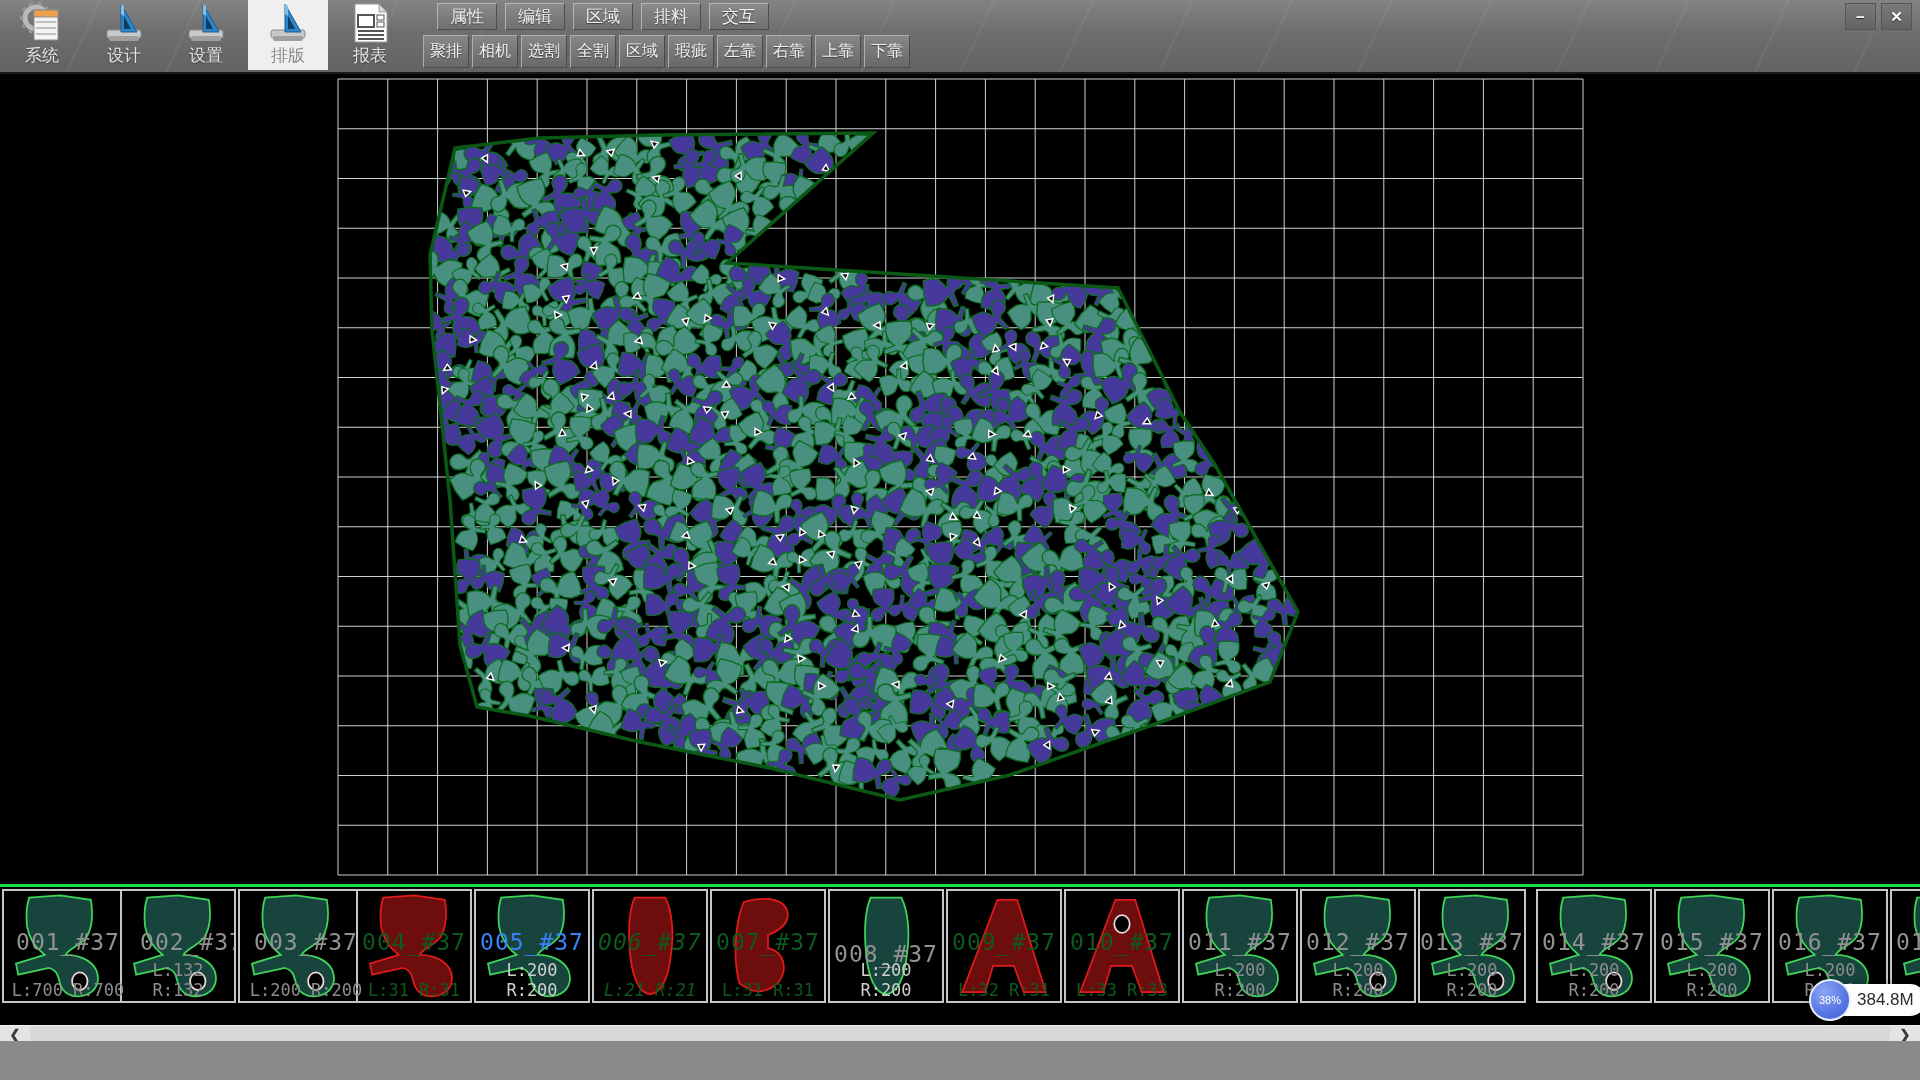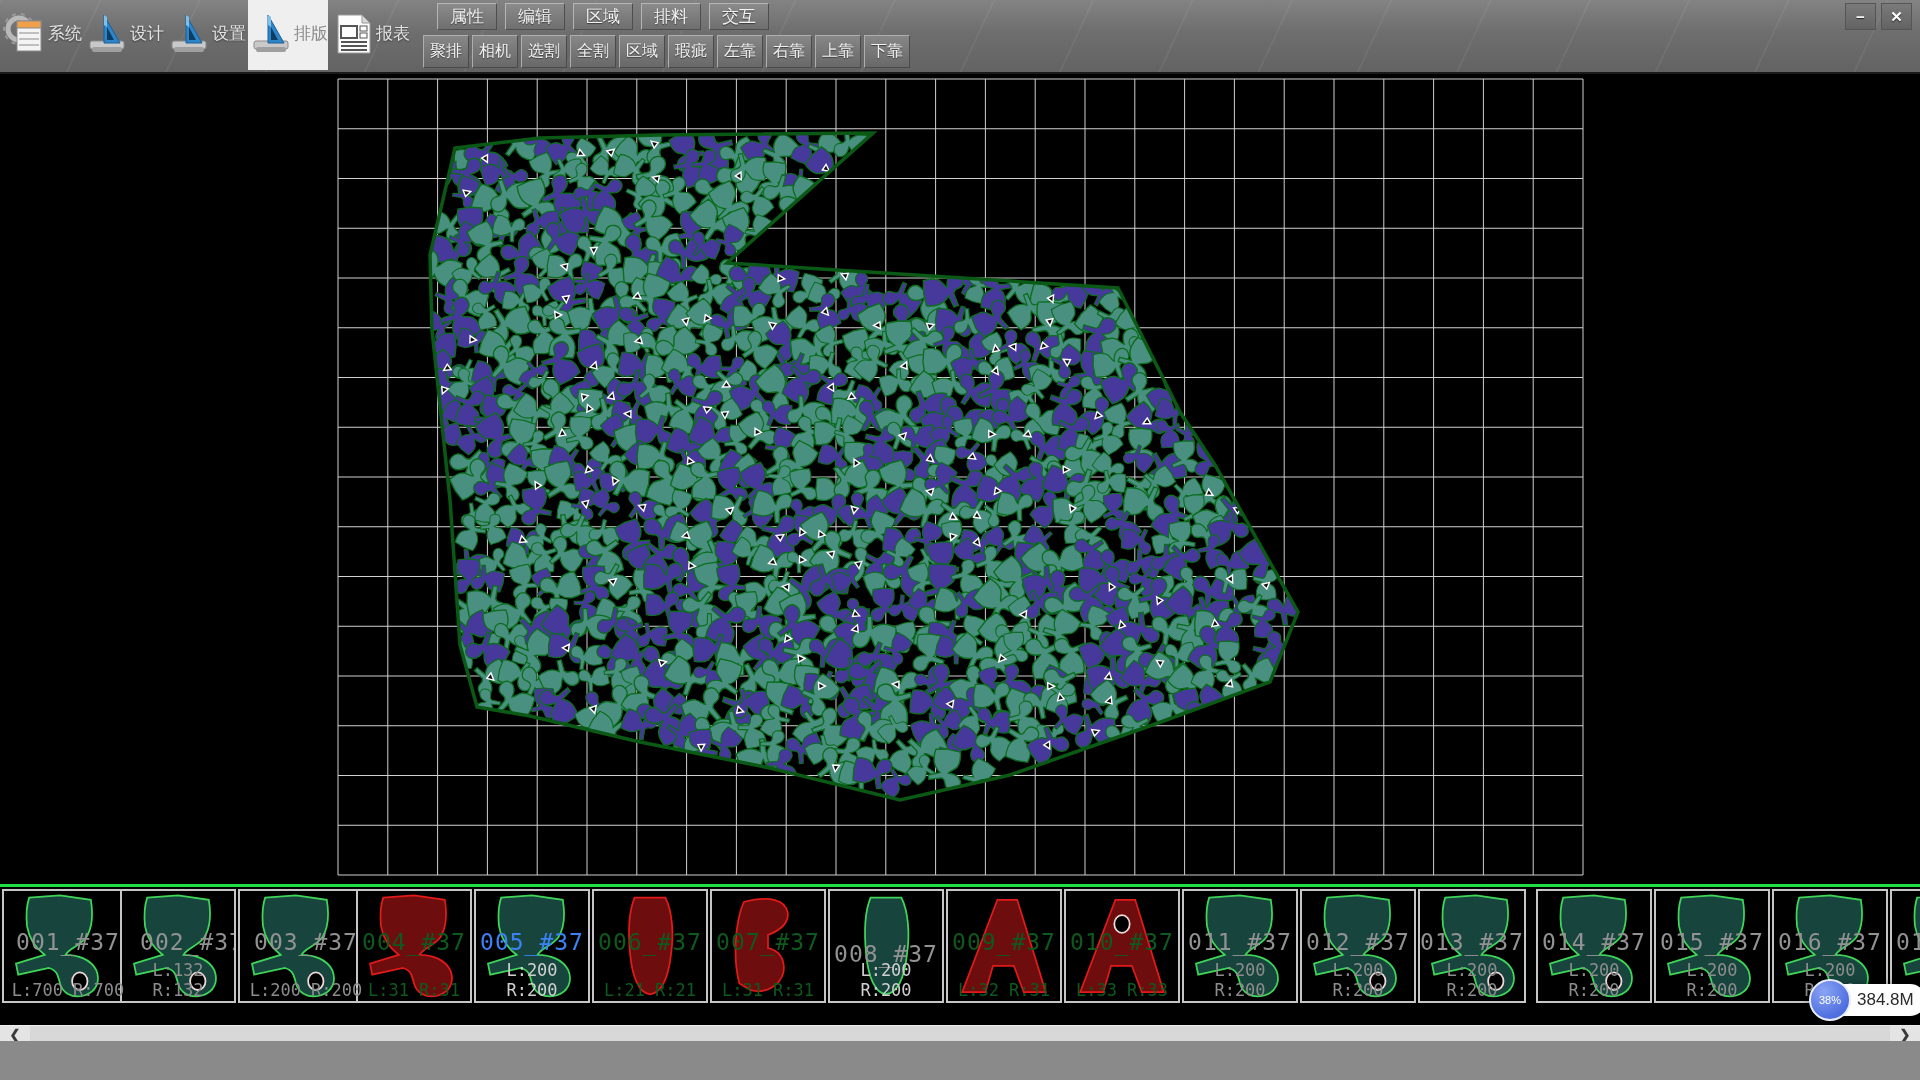--- a/index.html
+++ b/index.html
@@ -5,21 +5,21 @@
   html,body{margin:0;padding:0;background:#000;}
   #app{position:relative;width:1920px;height:1080px;overflow:hidden;background:#000;
        font-family:"Liberation Sans",sans-serif;-webkit-font-smoothing:antialiased;}
 
   
   #toolbar{position:absolute;left:0;top:0;width:1920px;height:72px;
     background:
       repeating-linear-gradient(115deg, rgba(255,255,255,0.05) 0 2px, transparent 2px 90px),
       linear-gradient(180deg,#838383,#6e6e6e 45%,#636363);
     border-bottom:2px solid #1a1a1a; z-index:30;}
-  .main-btn{position:absolute;top:0;width:80px;height:70px;display:flex;flex-direction:row;
+  .main-btn{position:absolute;top:0;width:80px;height:70px;display:flex;flex-direction:column;
     align-items:center;justify-content:flex-start;padding-bottom:2px;box-sizing:border-box;cursor:default;}
   .main-btn.active{background:#efefef;}
   .main-btn .mlabel{font-size:17px;color:#e3e3e3;text-shadow:0 1px 2px rgba(0,0,0,.45);line-height:20px;}
   .main-btn.active .mlabel{color:#8a8a8a;text-shadow:none;}
   .main-btn svg{display:block;}
 
   .tab-row{position:absolute;left:437px;top:3px;display:flex;gap:8px;}
   .tab-btn{width:60px;height:27px;display:flex;align-items:center;justify-content:center;
     background:linear-gradient(180deg,#8b8b8b,#6f6f6f);
     border:1px solid;border-color:#b5b5b5 #4e4e4e #4e4e4e #b5b5b5;
@@ -1078,21 +1078,21 @@
           <div class="clabel" style="color: rgb(14, 90, 30);">004_#37</div>
           <div class="clr" style="color: rgb(14, 90, 30);">L:31 R:31</div>
         </div>
         <div class="cell" style="left: 474px; width: 116px;">
           <svg width="112" height="110" viewBox="0 0 100 100" preserveAspectRatio="xMidYMid meet">
             <path d="M22,6 L50,4 L78,8 C80,20 80,32 74,42 C68,50 58,52 55,58 C66,58 78,62 83,72 C87,82 83,92 72,95 C60,98 52,92 50,84 C48,76 47,72 40,70 L12,76 L10,66 L36,58 C28,52 22,44 20,32 C19,22 20,12 22,6 Z" fill="#17453e" stroke="#3fd658" stroke-width="1.6"></path>
           </svg>
           <div class="clabel" style="color: #3b82f6;">005_#37</div>
           <div class="clr" style="color: rgb(207, 207, 207);">L:200 R:200</div>
         </div>
-        <div class="cell" style="left: 592px; width: 116px;">
+        <div class="cell" style="left: 592px; width: 116px; font-style: italic;">
           <svg width="112" height="110" viewBox="0 0 100 100" preserveAspectRatio="xMidYMid meet">
             <path d="M36,6 L64,6 C70,18 72,38 69,58 C67,76 62,92 50,94 C40,93 34,78 32,58 C30,38 31,18 36,6 Z" fill="#6d0d0d" stroke="#e11a1a" stroke-width="1.6"></path>
           </svg>
           <div class="clabel" style="color: rgb(14, 90, 30);">006_#37</div>
           <div class="clr" style="color: rgb(14, 90, 30);">L:21 R:21</div>
         </div>
         <div class="cell" style="left: 710px; width: 116px;">
           <svg width="112" height="110" viewBox="0 0 100 100" preserveAspectRatio="xMidYMid meet">
             <path d="M28,10 C52,4 66,8 68,20 C69,30 60,36 50,40 L50,52 C60,54 66,62 64,74 C61,86 48,94 34,90 L24,84 C18,62 20,28 28,10 Z" fill="#6d0d0d" stroke="#e11a1a" stroke-width="1.6"></path>
           </svg>

